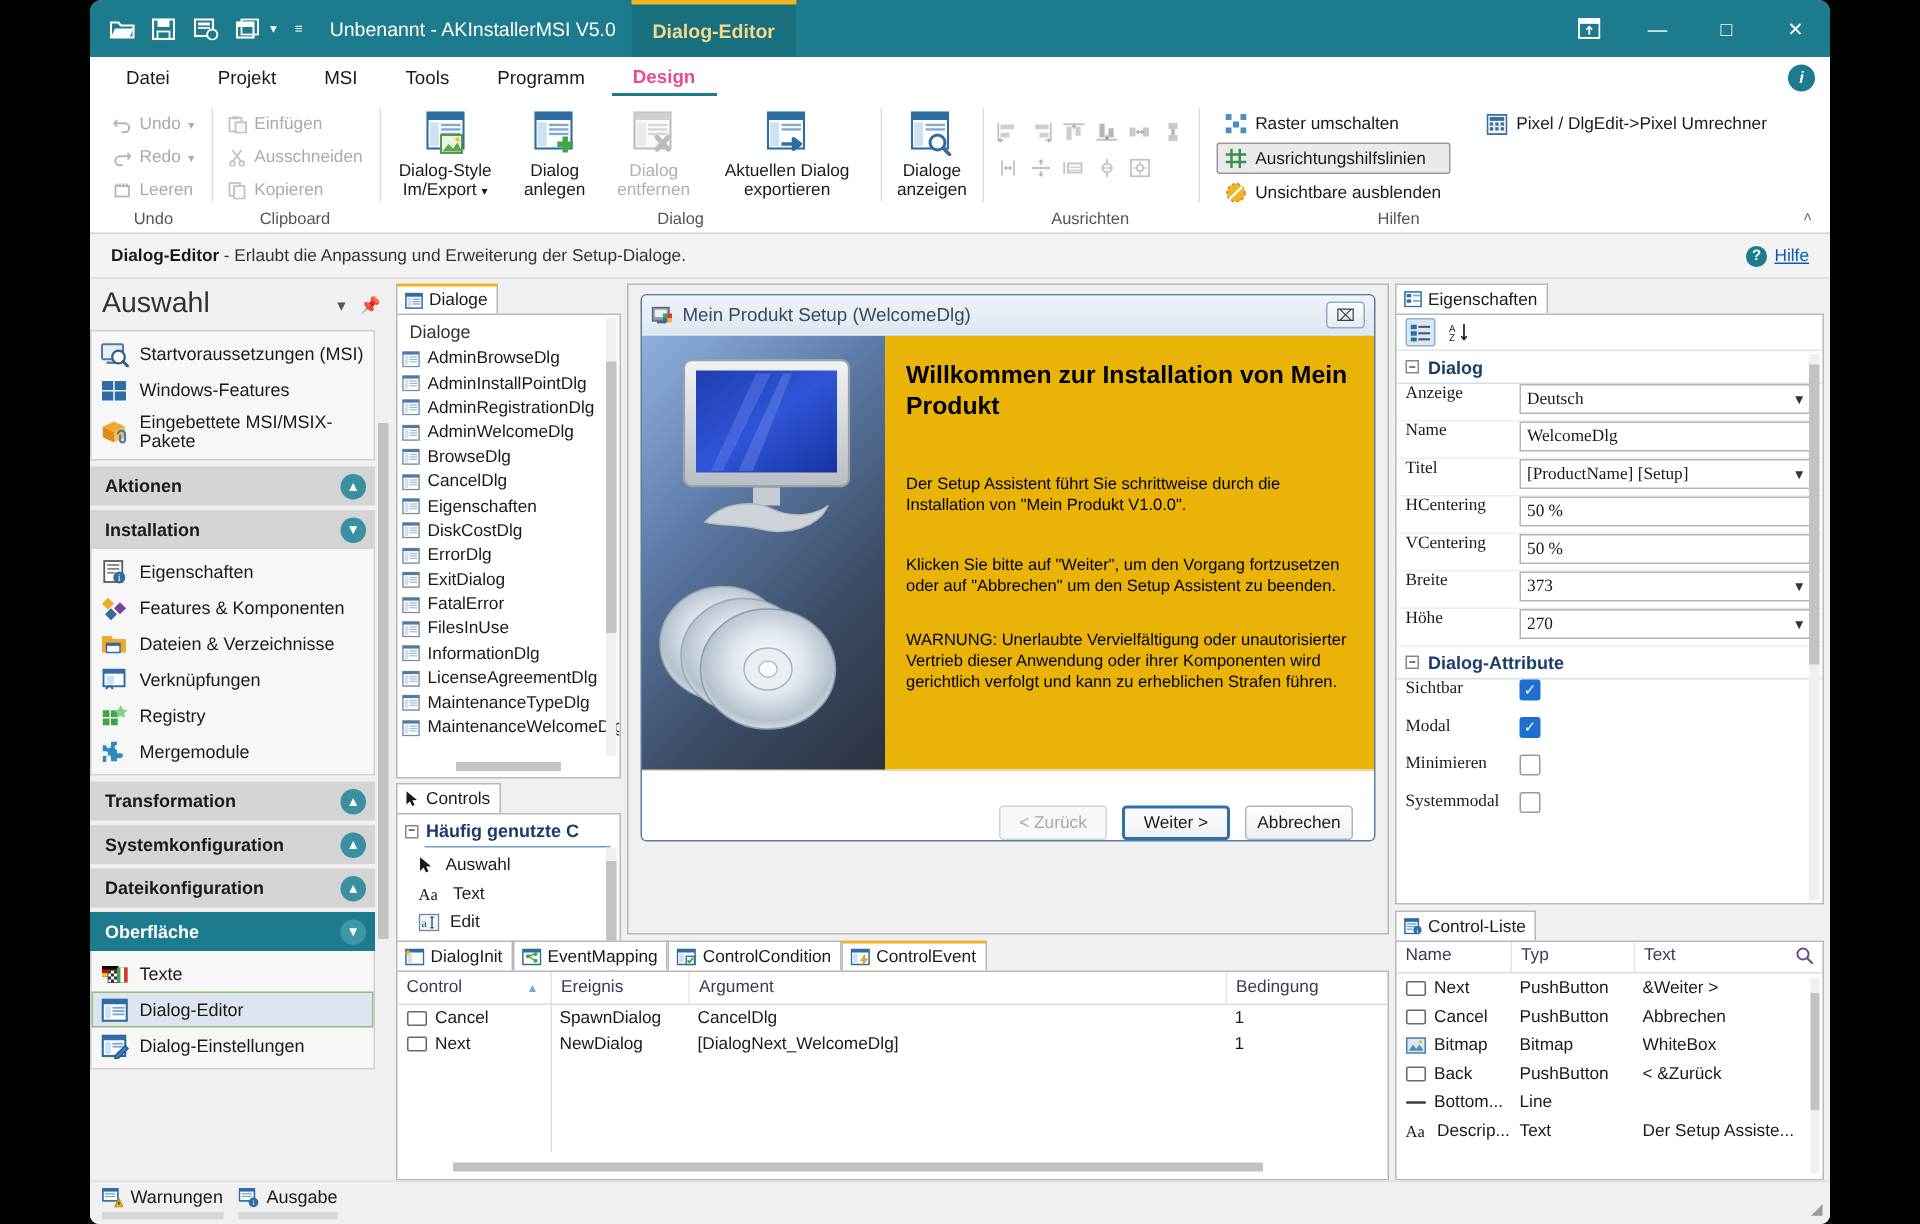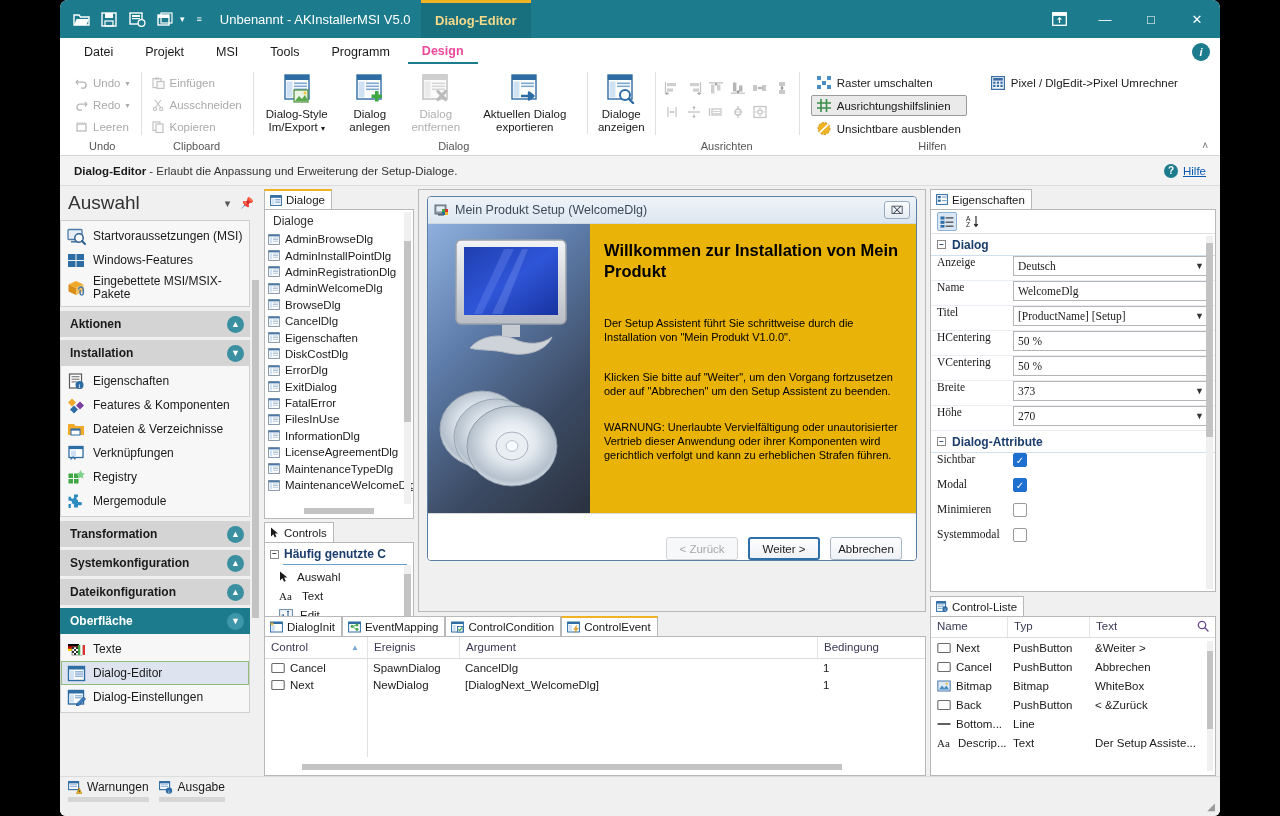--- a/index.html
+++ b/index.html
@@ -280,21 +280,21 @@
   .ctl-head div { padding:3px 6px; }
   .ctl-head div + div { border-left:1px solid #e4e4e4; }
   .cc1 { width:76px; flex:none; }
   .cc2 { width:82px; flex:none; }
   .cc3 { flex:1; }
   .ctl-row { display:flex; height:19px; font-size:11.5px; align-items:center; }
   .ctl-row div { padding:0 6px; display:flex; align-items:center; gap:5px; overflow:hidden; white-space:nowrap; }
 
   
   .statusbar {
-    height:40px; background:#f0f0f0; display:flex; align-items:flex-start;
+    height:29px; background:#f0f0f0; display:flex; align-items:flex-start;
     padding:3px 0 16px 8px; gap:10px; flex:none; border-top:1px solid #dcdcdc;
     position:relative;
   }
   .sbtab { display:flex; flex-direction:column; gap:3px; }
   .sbtab .row { display:flex; align-items:center; gap:5px; font-size:12px; }
   .sbtab .bar { height:5px; background:#d6d6d6; }
   .grip { position:absolute; right:5px; bottom:4px; color:#9a9a9a; font-size:10px; }
 
   
   .ico { display:inline-flex; align-items:center; justify-content:center; flex:none; }

